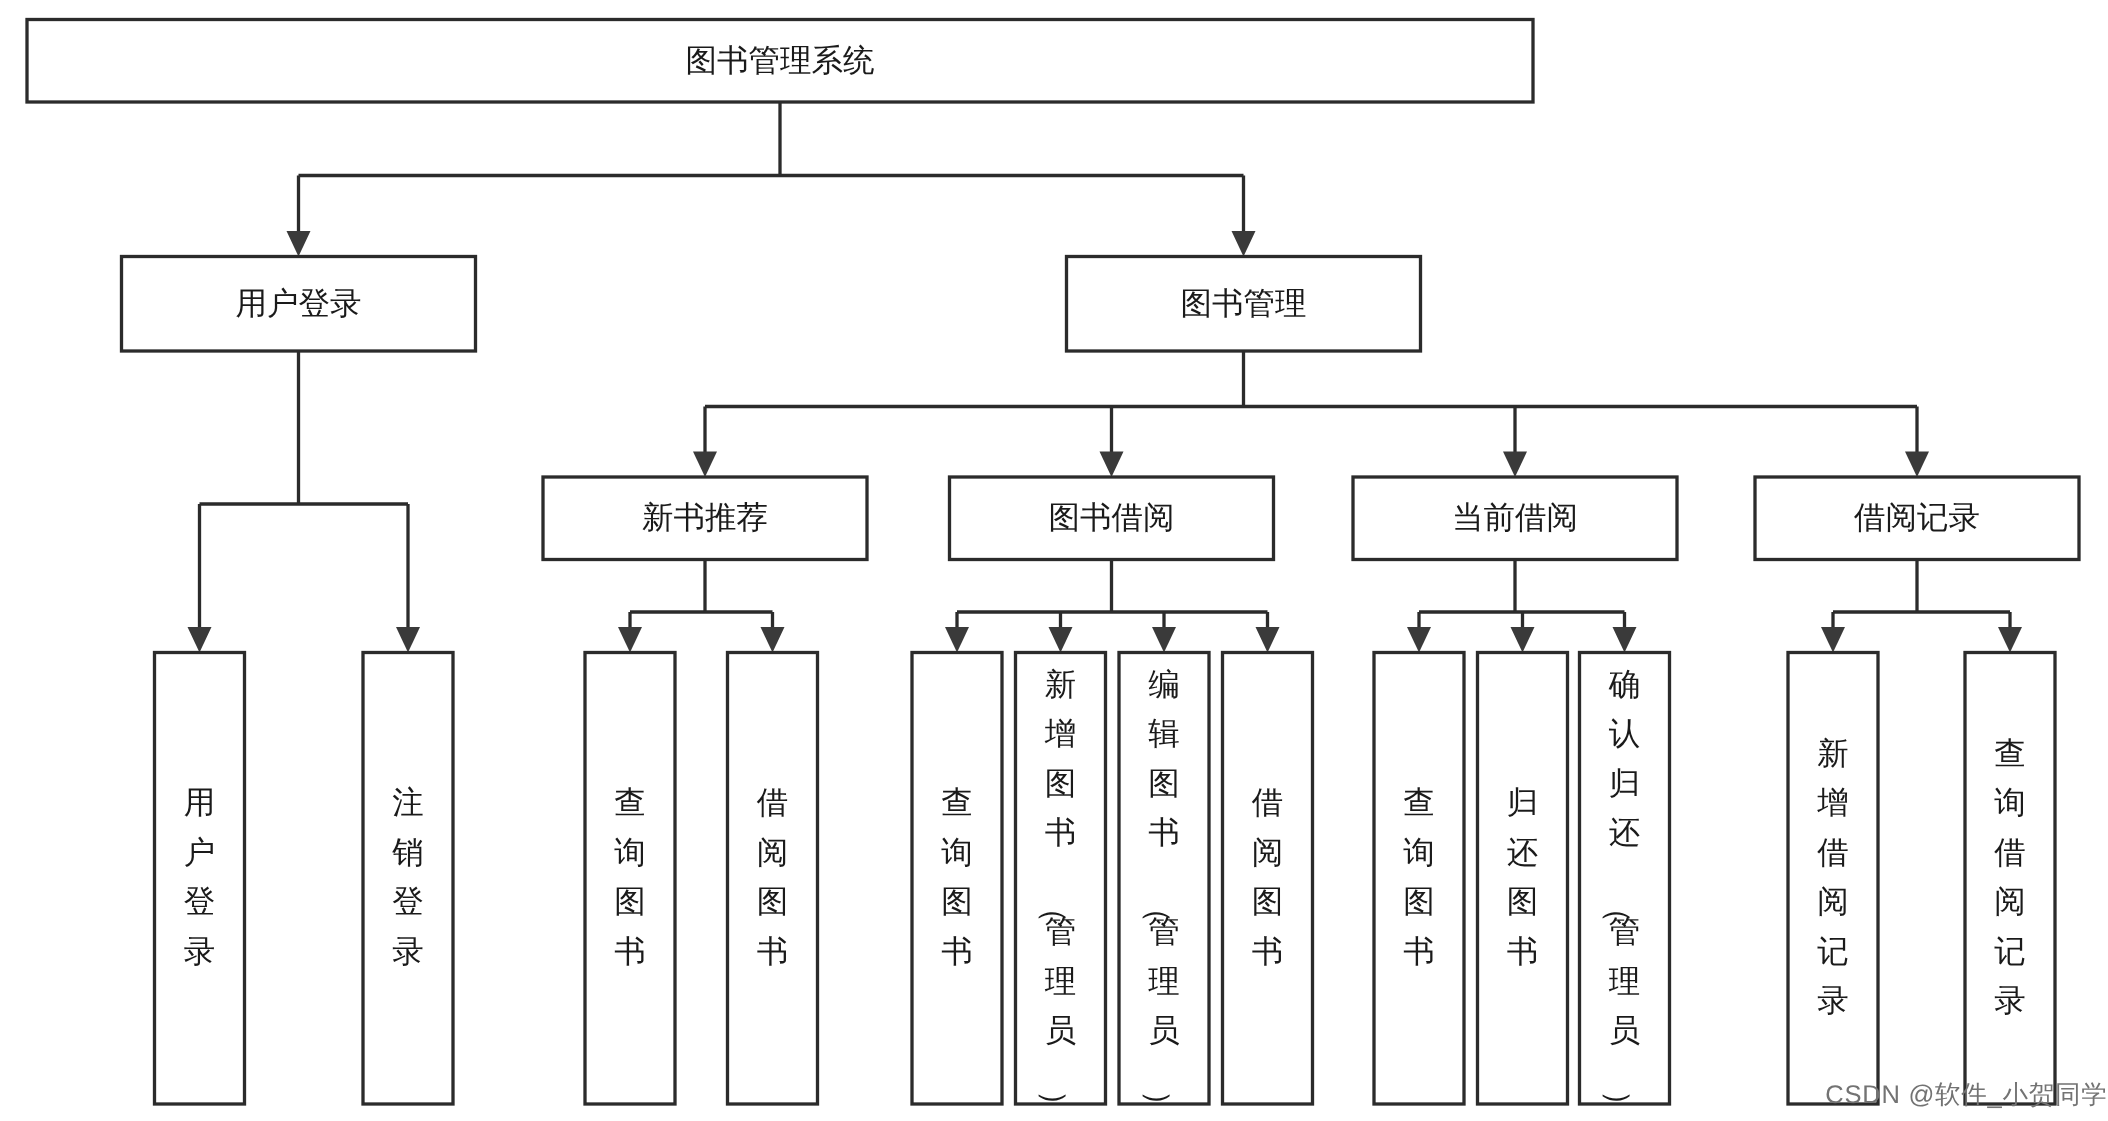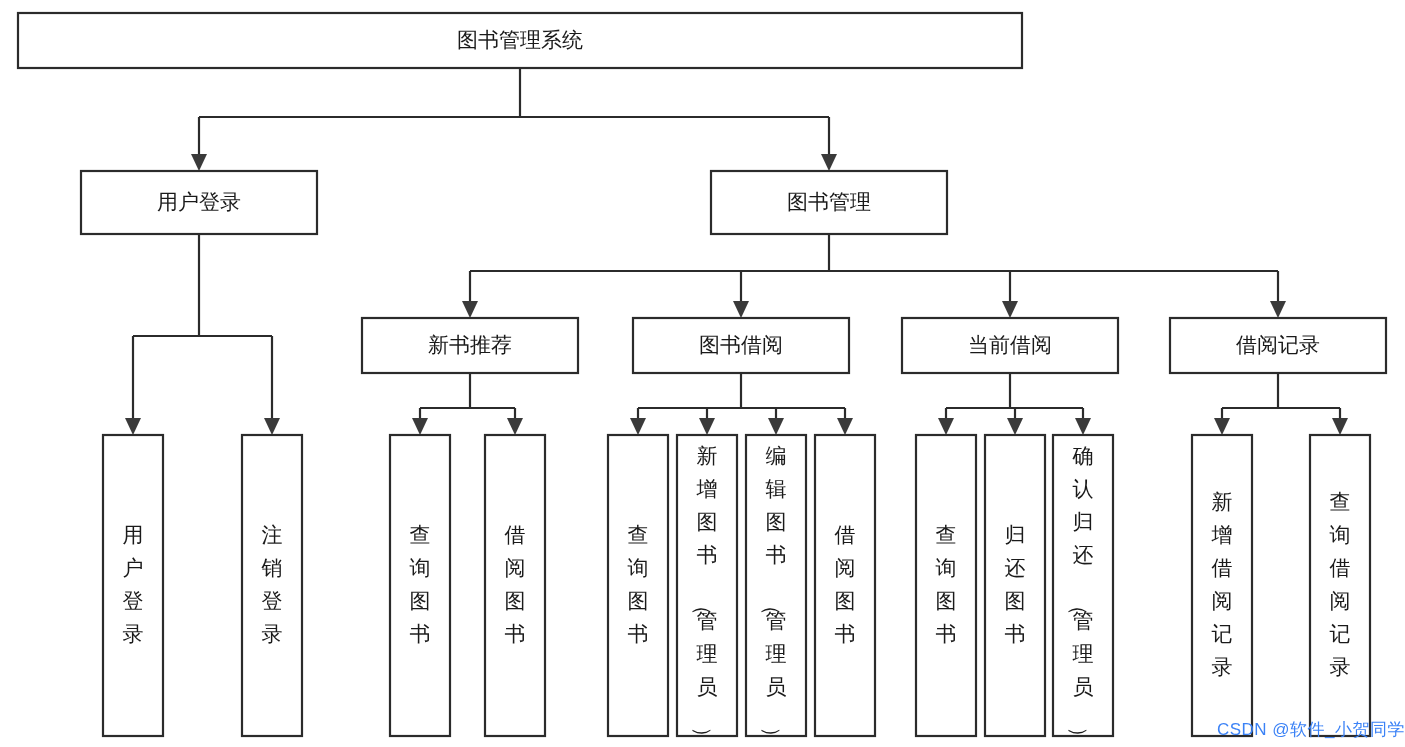--- a/index.html
+++ b/index.html
@@ -54,21 +54,21 @@
   .node-label.vertical {
     font-size: 21px;
     text-anchor: middle;
   }
   .watermark {
     position: absolute;
     right: 10px;
     bottom: 6px;
     font-family: "Liberation Sans", "DejaVu Sans", sans-serif;
     font-size: 17px;
-    color: #3b82f6;
+    color: #737373;
     white-space: nowrap;
     letter-spacing: 0.5px;
     pointer-events: none;
   }
 </style>
 </head>
 <body>
 
 <div id="diagram-root">
 

